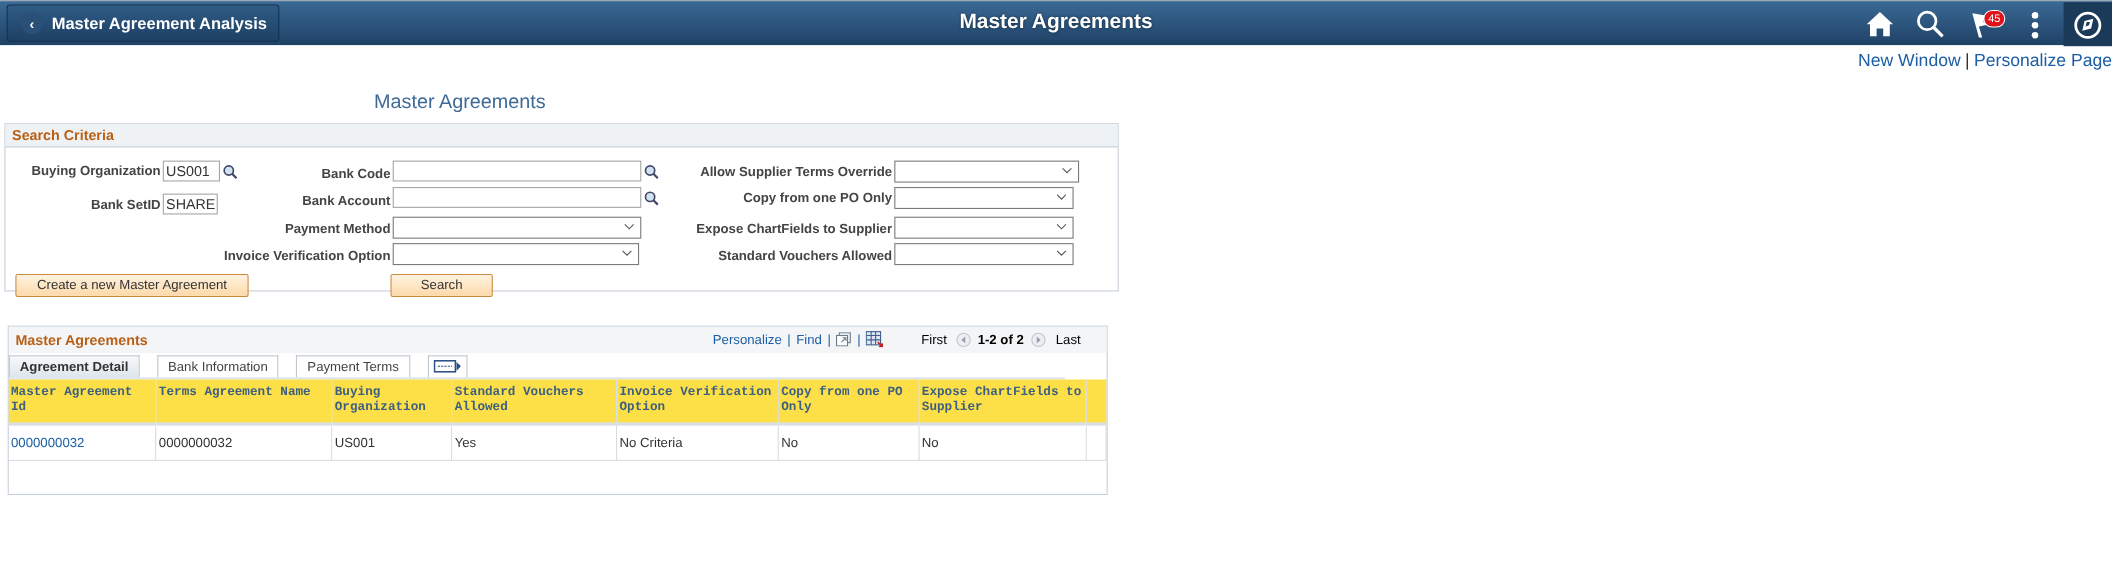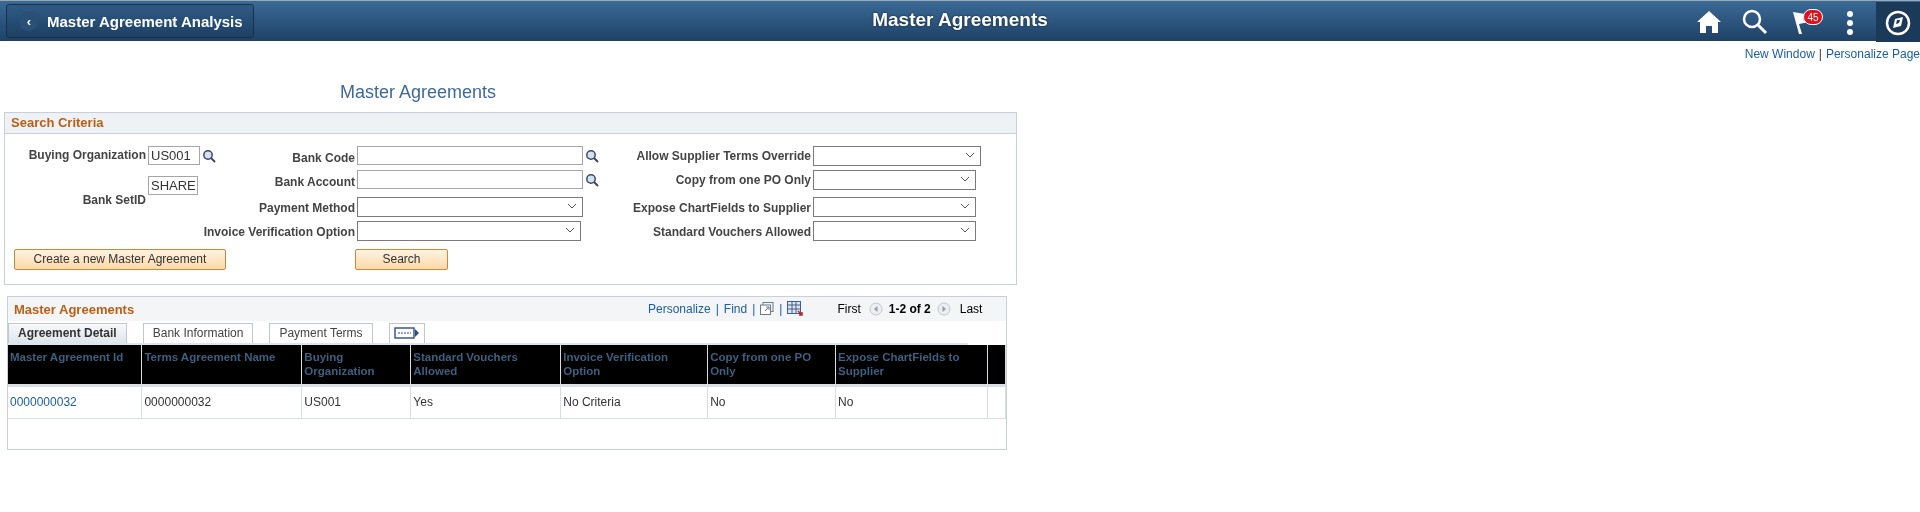--- a/index.html
+++ b/index.html
@@ -37,31 +37,31 @@
     .nav-box {
       position: absolute; left: 1876px; top: 1px; width: 44px; height: 40px;
       background: #1b3958; cursor: pointer;
     }
     .badge {
       position: absolute; left: 1803px; top: 8px; min-width: 20px; height: 16px;
       border-radius: 8px; background: #e0121b; color: #fff; font-size: 10px;
       text-align: center; line-height: 16px; padding: 0 3px; border: 1px solid #fff;
     }
 
-    .top-links { position: absolute; right: 0; top: 47px; font-size: 12px; color: #1b5ea5; text-align: center; }
+    .top-links { position: absolute; right: 0; top: 47px; font-size: 16px; color: #1b5ea5; text-align: center; }
     .top-links span { cursor: pointer; }
     .top-links .sep { color: #333; margin: 0 4px; cursor: default; }
 
     .page-title {
       position: absolute; left: 340px; top: 82px; font-size: 18px; color: #3f6a96;
     }
 
     
     .group {
-      position: absolute; left: 4px; top: 112px; width: 1013px; height: 173px;
+      position: absolute; left: 4px; top: 112px; width: 1013px; height: 153px;
       border: 1px solid #c7d0da;
     }
     .group-hdr {
       height: 21px; background: #eef2f5; border-bottom: 1px solid #c7d0da;
       color: #b95f15; font-weight: bold; font-size: 13px; line-height: 20px; padding-left: 6px;
     }
     .lbl { position: absolute; font-weight: bold; color: #444; font-size: 12px; text-align: right; }
     .inp {
       position: absolute; height: 19px; border: 1px solid #a6a6a6; background: #fff;
       font-size: 13px; padding-left: 2px; line-height: 17px; color: #333;
@@ -92,23 +92,23 @@
     .grid-nav .plain { color: #000000; }
     .tabs { position: absolute; left: 0; top: 26px; height: 20px; display: flex; }
     .tab {
       height: 20px; border: 1px solid #bfc7cf; border-bottom: none; background: #fff;
       font-size: 12px; color: #444; padding: 0 9px; line-height: 19px; margin-right: 16px; cursor: pointer;
     }
     .tab.active { background: linear-gradient(#f7f9fb, #dde5ec); font-weight: bold; color: #333; }
     .tab-strip { position: absolute; left: 0; top: 46px; width: 960px; height: 2px; background: #dde5ec; }
     table { position: absolute; left: 0; top: 48px; border-collapse: collapse; font-size: 12px; }
     th {
-      background: #000000; color: #3d5f80; font-weight: bold; text-align: left; vertical-align: top;
+      background: #fde047; color: #3d5f80; font-weight: bold; text-align: left; vertical-align: top;
       padding: 5px 2px 4px 2px; height: 40px; border-right: 1px solid #d8dde2; border-bottom: 3px solid #dadfe4;
-      font-size: 11.5px; line-height: 14px;
+      font-size: 11.5px; line-height: 14px; font-family: Liberation Mono, monospace;
     }
     td { height: 33px; padding: 0 2px; border-right: 1px solid #d8dde2; border-bottom: 1px solid #d8dde2; color: #333; }
     td.link { color: #1b5ea5; cursor: pointer; }
   </style>
 </head>
 <body>
 
 <div class="banner">
   <div class="back-btn">
     <span class="back-circle">‹</span>
@@ -150,21 +150,21 @@
 <div class="group">
   <div class="group-hdr">Search Criteria</div>
 
   <div class="lbl" style="left:0;top:35px;width:141px">Buying Organization</div>
   <div class="inp" style="left:143px;top:33px;width:52px">US001</div>
   <svg class="lookup" style="left:197px;top:36px" viewBox="0 0 14 14">
     <circle cx="6" cy="6" r="4.2" stroke="#446" stroke-width="1.5" fill="#cfe3f2"></circle>
       <line x1="9" y1="9" x2="13" y2="13" stroke="#446" stroke-width="2"></line>
   </svg>
 
-  <div class="lbl" style="left:0;top:80px;width:141px">Bank SetID</div>
+  <div class="lbl" style="left:0;top:66px;width:141px">Bank SetID</div>
   <div class="inp" style="left:143px;top:63px;width:50px">SHARE</div>
 
   <div class="lbl" style="left:200px;top:38px;width:150px">Bank Code</div>
   <div class="inp" style="left:352px;top:33px;width:226px"></div>
   <svg class="lookup" style="left:580px;top:36px" viewBox="0 0 14 14">
     <circle cx="6" cy="6" r="4.2" stroke="#446" stroke-width="1.5" fill="#cfe3f2"></circle>
       <line x1="9" y1="9" x2="13" y2="13" stroke="#446" stroke-width="2"></line>
   </svg>
 
   <div class="lbl" style="left:200px;top:62px;width:150px">Bank Account</div>

